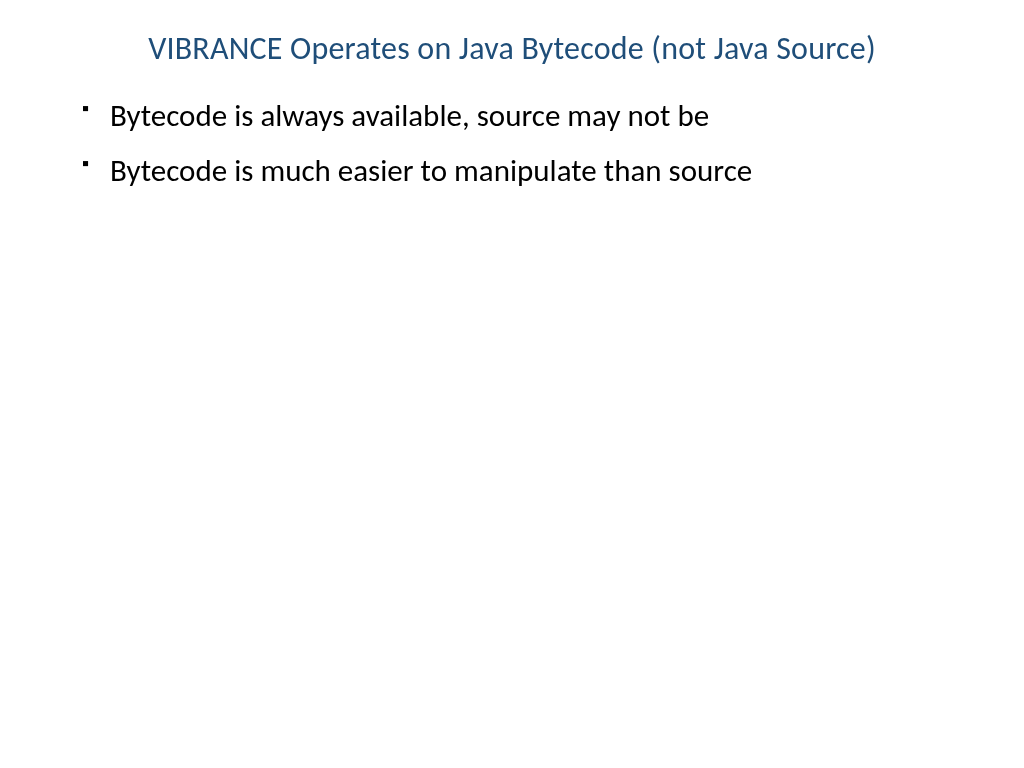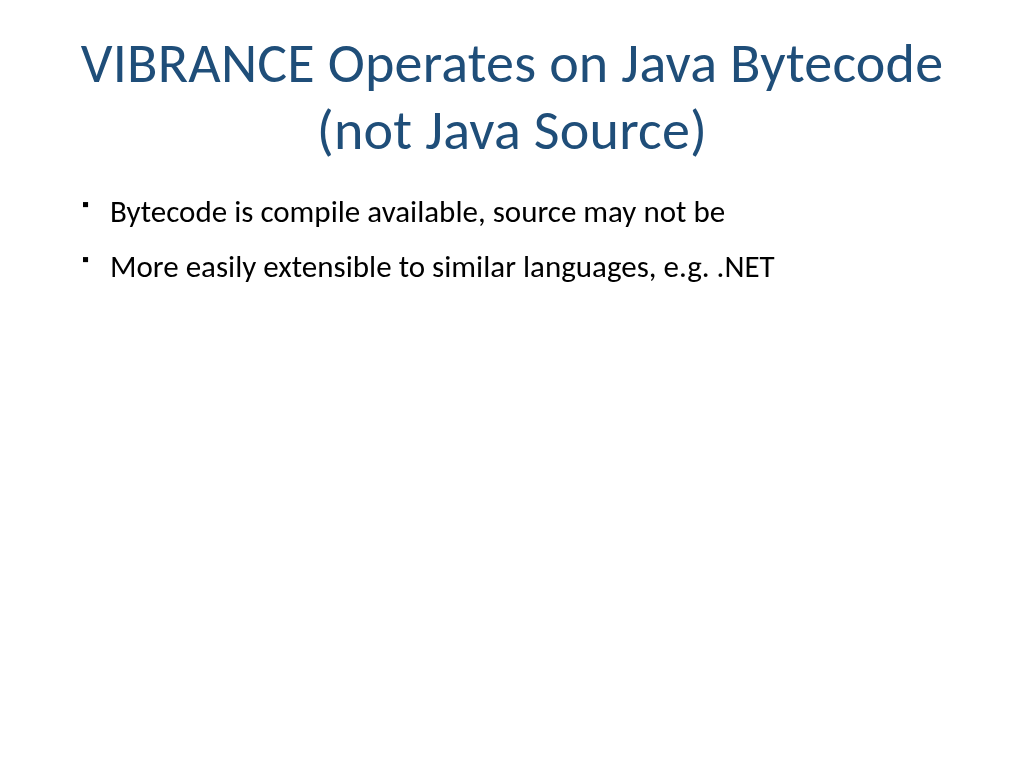--- a/index.html
+++ b/index.html
@@ -14,21 +14,21 @@
       font-family: Calibri, 'Segoe UI', Arial, sans-serif;
       overflow: hidden;
     }
     .slide {
       width: 100%;
       height: 100%;
       padding: 30px 60px 40px 60px;
     }
     .title {
       color: #1f4e79;
-      font-size: 56px;
+      font-size: 32px;
       font-weight: 400;
       text-align: center;
       line-height: 1.2;
       margin-bottom: 28px;
       letter-spacing: 0.2px;
     }
     .bullet-list {
       list-style: none;
       padding-left: 22px;
     }
@@ -48,16 +48,16 @@
       font-size: 20px;
       color: #000000;
     }
   </style>
 </head>
 <body>
 
 <div class="slide">
   <h1 class="title">VIBRANCE Operates on Java Bytecode (not Java Source)</h1>
   <ul class="bullet-list">
-    <li class="bullet-item">Bytecode is compile available, source may not be</li>
-    <li class="bullet-item">More easily extensible to similar languages, e.g. .NET</li>
+    <li class="bullet-item">Bytecode is always available, source may not be</li>
+    <li class="bullet-item">Bytecode is much easier to manipulate than source</li>
   </ul>
 </div>
 
 </body></html>

